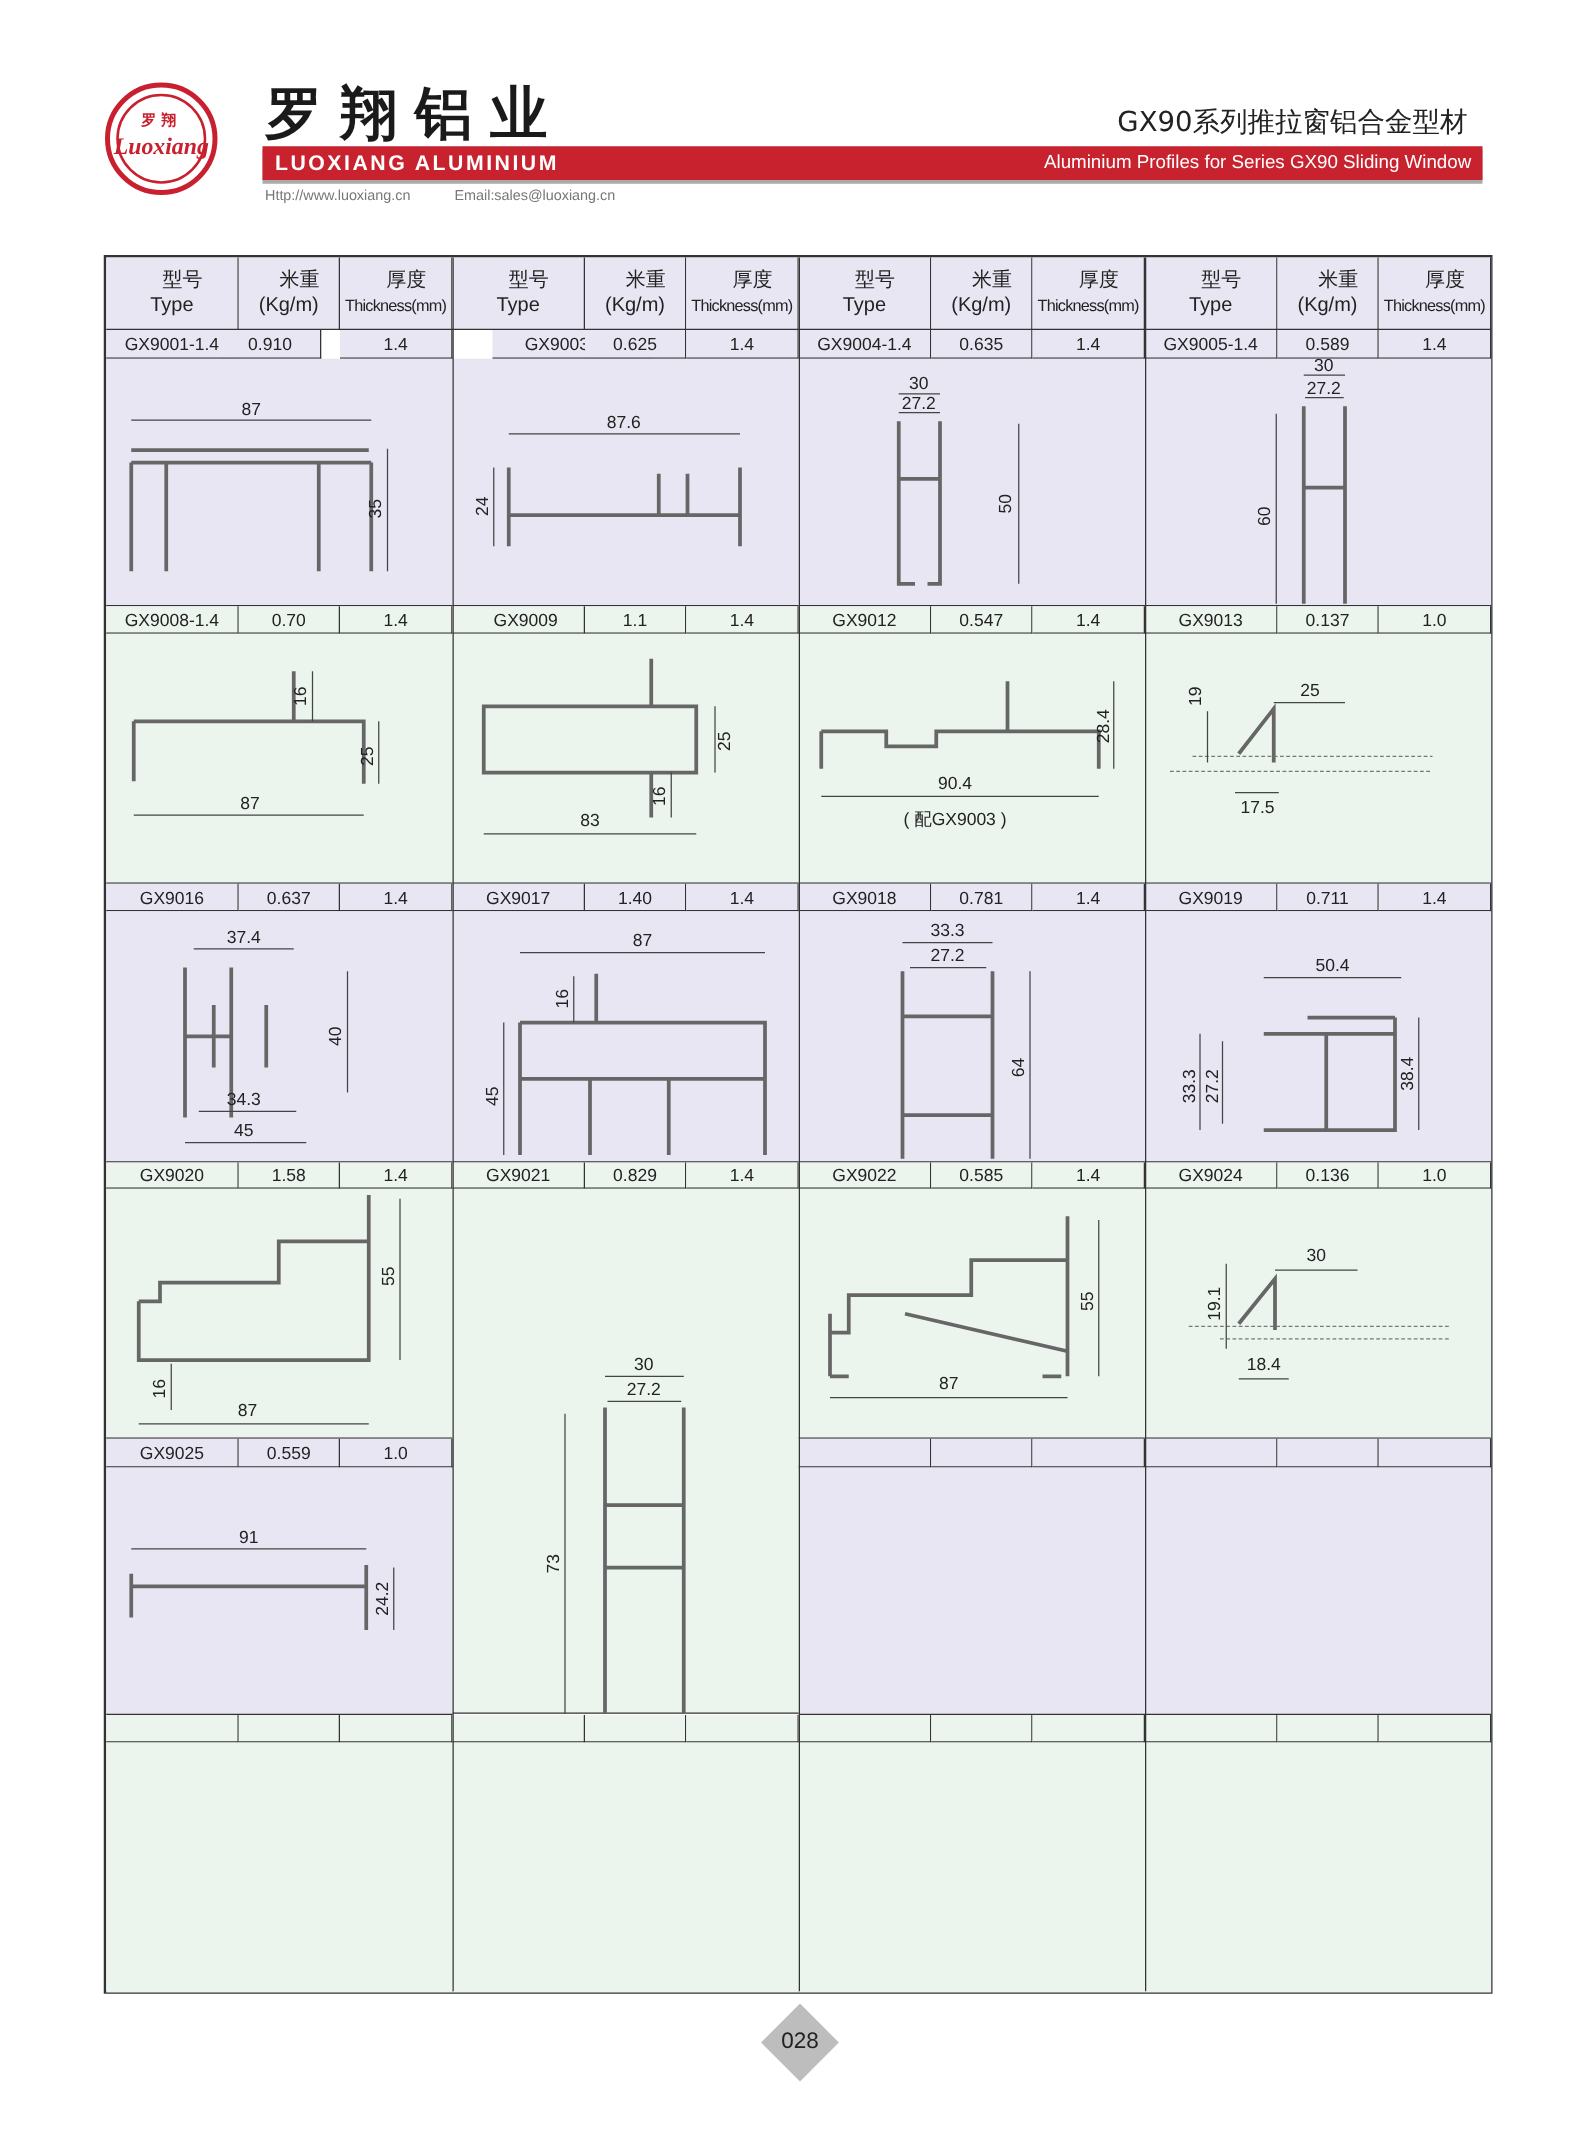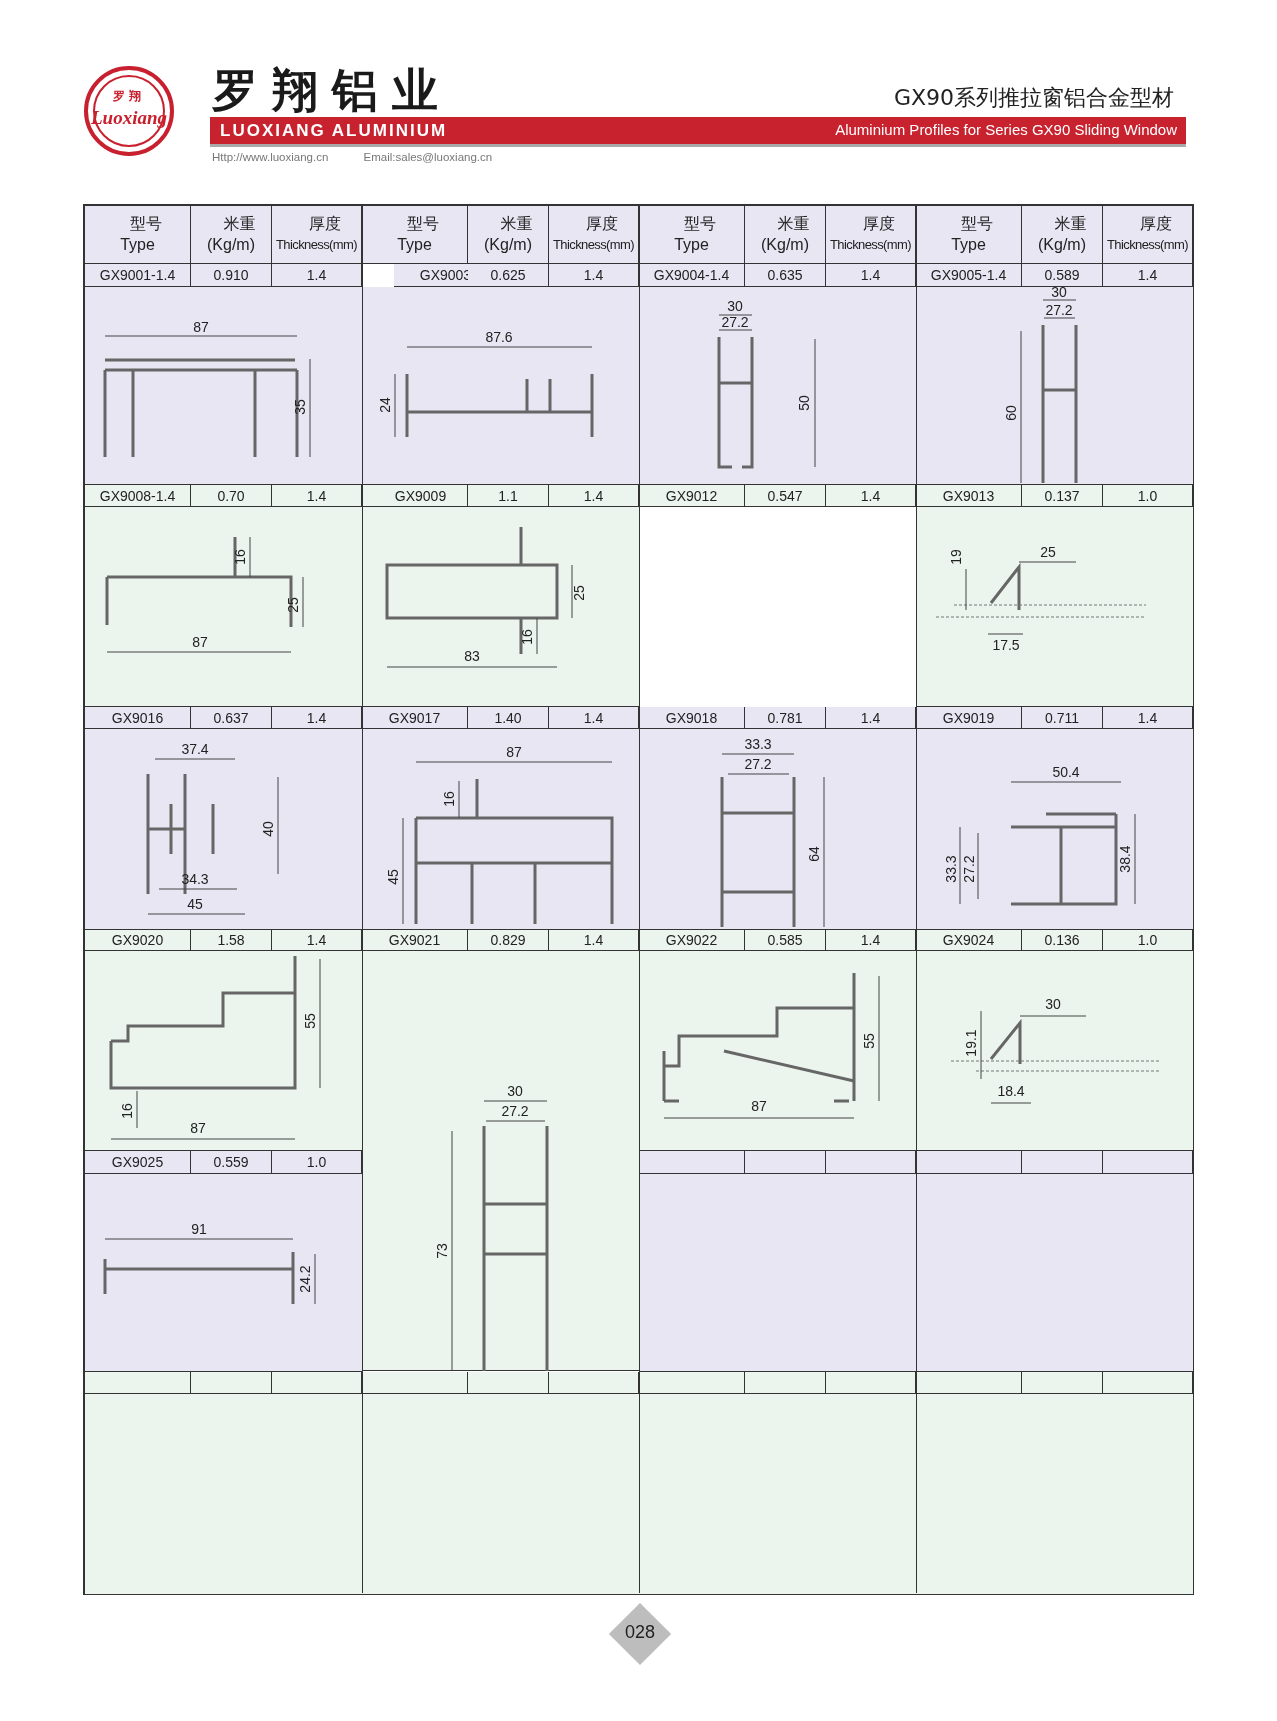--- a/index.html
+++ b/index.html
@@ -98,21 +98,21 @@
     <div class="hdr-cell" style="left:937px;top:0;width:81px;height:58px;">
         <span class="cn">米重</span>
         <span class="en ">(Kg/m)</span>
     </div>
     <div class="hdr-cell" style="left:1018px;top:0;width:90px;height:58px;">
         <span class="cn">厚度</span>
         <span class="en narrow">Thickness(mm)</span>
     </div>
     <div class="hrow" style="top:57px;"></div>
     <div class="info-cell lav" style="left:0px;top:58px;width:106px;height:23px;border-bottom:1.5px solid #333;">GX9001-1.4</div>
-    <div class="info-cell lav" style="left:106px;top:58px;width:81px;height:23px;border-bottom:1.5px solid #333;">0.910</div>
+    <div class="info-cell lav" style="left:91px;top:58px;width:81px;height:23px;border-bottom:1.5px solid #333;">0.910</div>
     <div class="info-cell lav" style="left:187px;top:58px;width:90px;height:23px;border-bottom:1.5px solid #333;">1.4</div>
     <div class="draw lav" style="left:0px;top:81px;width:277px;height:198px;border-bottom:1.5px solid #333;" id="d0_0"><svg width="277" height="198">
         <path d="M20 83 H212 M20 83 V170 M48 83 V170 M170 83 V170 M212 83 V170 M20 73H210" stroke="#666" stroke-width="3" fill="none"></path>
     <line x1="20" y1="49" x2="212" y2="49" stroke="#444" stroke-width="1" fill="none"></line>
         <line x1="225" y1="72" x2="225" y2="170" stroke="#444" stroke-width="1" fill="none"></line>
     <text x="116" y="45" text-anchor="middle">87</text>
         <text x="220" y="120" text-anchor="middle" transform="rotate(-90 220 120)">35</text>
       </svg></div>
     <div class="info-cell lav" style="left:277px;top:58px;width:128px;height:23px;border-bottom:1.5px solid #333;margin-left:32px;">GX9003-1.4</div>
     <div class="info-cell lav" style="left:383px;top:58px;width:81px;height:23px;border-bottom:1.5px solid #333;">0.625</div>
@@ -168,20 +168,28 @@
     <line x1="25" y1="160" x2="195" y2="160" stroke="#444" stroke-width="1" fill="none"></line>
         <line x1="210" y1="58" x2="210" y2="111" stroke="#444" stroke-width="1" fill="none"></line>
         <line x1="175" y1="111" x2="175" y2="147" stroke="#444" stroke-width="1" fill="none"></line>
     <text x="110" y="154" text-anchor="middle">83</text>
         <text x="222" y="86" text-anchor="middle" transform="rotate(-90 222 86)">25</text>
         <text x="170" y="130" text-anchor="middle" transform="rotate(-90 170 130)">16</text>
       </svg></div>
     <div class="info-cell mint" style="left:554px;top:279px;width:106px;height:22px;border-bottom:1.5px solid #333;">GX9012</div>
     <div class="info-cell mint" style="left:660px;top:279px;width:81px;height:22px;border-bottom:1.5px solid #333;">0.547</div>
     <div class="info-cell mint" style="left:741px;top:279px;width:90px;height:22px;border-bottom:1.5px solid #333;">1.4</div>
+    <div class="draw mint" style="left:554px;top:301px;width:277px;height:200px;border-bottom:1.5px solid #333;" id="d1_2"><svg width="277" height="200">
+        <path d="M18 78 V108 M18 78 H70 V90 H110 V78 H240 V108 M167 38 V78" stroke="#666" stroke-width="3" fill="none"></path>
+    <line x1="18" y1="130" x2="240" y2="130" stroke="#444" stroke-width="1" fill="none"></line>
+        <line x1="252" y1="38" x2="252" y2="108" stroke="#444" stroke-width="1" fill="none"></line>
+    <text x="125" y="124" text-anchor="middle">90.4</text>
+        <text x="248" y="74" text-anchor="middle" transform="rotate(-90 248 74)">28.4</text>
+    <text x="125" y="153" text-anchor="middle">( 配GX9003 )</text>
+      </svg></div>
     <div class="info-cell mint" style="left:831px;top:279px;width:106px;height:22px;border-bottom:1.5px solid #333;">GX9013</div>
     <div class="info-cell mint" style="left:937px;top:279px;width:81px;height:22px;border-bottom:1.5px solid #333;">0.137</div>
     <div class="info-cell mint" style="left:1018px;top:279px;width:90px;height:22px;border-bottom:1.5px solid #333;">1.0</div>
     <div class="draw mint" style="left:831px;top:301px;width:277px;height:200px;border-bottom:1.5px solid #333;" id="d1_3"><svg width="277" height="200">
         <path d="M75 96 L103 60 V103" stroke="#666" stroke-width="3" fill="none"></path>
         <path d="M20 110 H230 M38 98 H230" stroke="#777" stroke-width="1" stroke-dasharray="3,2" fill="none"></path>
     <line x1="103" y1="55" x2="160" y2="55" stroke="#444" stroke-width="1" fill="none"></line>
         <line x1="50" y1="62" x2="50" y2="103" stroke="#444" stroke-width="1" fill="none"></line>
         <line x1="72" y1="127" x2="107" y2="127" stroke="#444" stroke-width="1" fill="none"></line>
     <text x="132" y="50" text-anchor="middle">25</text>

